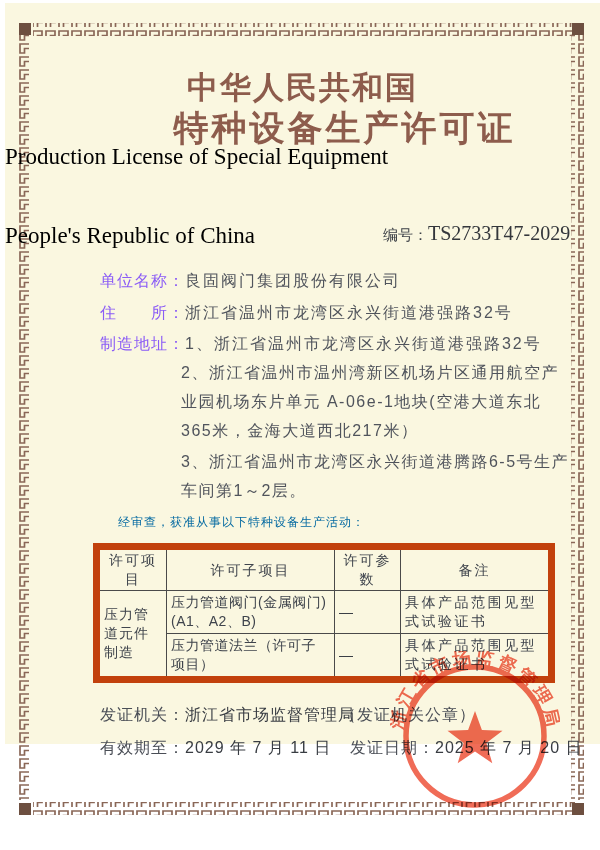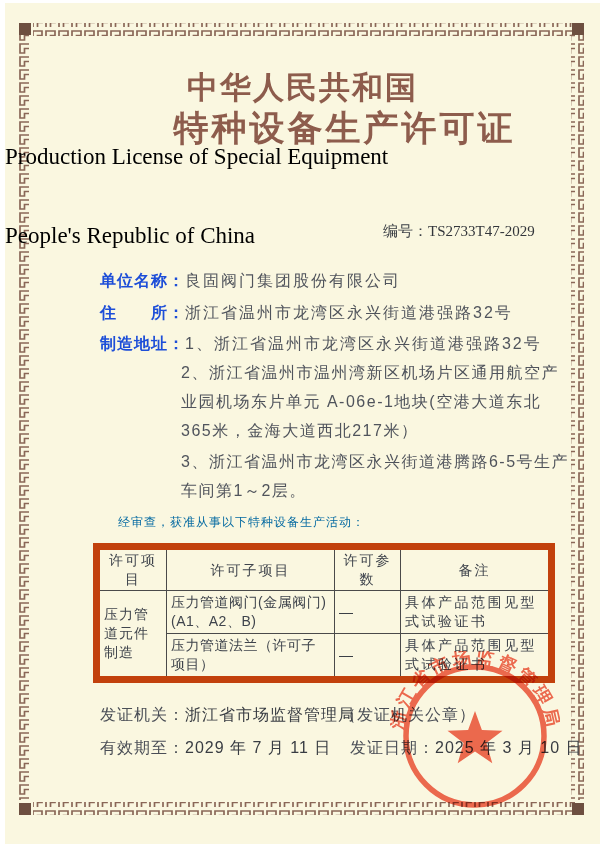--- a/index.html
+++ b/index.html
@@ -1,21 +1,21 @@
 <!DOCTYPE html>
 <html><head>
 <meta charset="utf-8">
 <style>
   html,body{margin:0;padding:0;}
   body{
     width:600px;height:850px;background:#ffffff;overflow:hidden;
     font-family:"Liberation Sans","DejaVu Sans",sans-serif;
   }
   .paper{
-    position:absolute;left:5px;top:3px;width:595px;height:841px;
+    position:absolute;left:5px;top:3px;width:595px;height:741px;
     background:#faf7e0;
   }
   .frame-svg{position:absolute;left:0;top:0;}
   
   .title-cn1{
     position:absolute;left:0;top:64px;width:100%;text-align:center;
     font-size:31px;font-weight:bold;color:#8d5c4c;letter-spacing:2px;
   }
   .title-cn2{
     position:absolute;left:0;top:102px;width:100%;text-align:center;
@@ -26,25 +26,25 @@
     font-family:"Liberation Serif","DejaVu Serif",serif;
     color:#000000;
   }
   .title-en1{top:141px;font-size:23px;}
   .title-en2{top:172px;font-size:23px;margin-top:48px;}
   
   .license-no{
     position:absolute;left:378px;top:219px;font-size:15px;color:#3c4046;
   }
   .license-no .num{
-    font-family:"Liberation Serif","DejaVu Serif",serif;font-size:15px;color:#33363b;
+    font-family:"Liberation Serif","DejaVu Serif",serif;font-size:20px;color:#33363b;
   }
   
   .frow{position:absolute;left:95px;font-size:16px;color:#4e525a;white-space:nowrap;}
-  .frow .lbl{letter-spacing:1px;color:#1d4ed8;font-weight:bold;}
+  .frow .lbl{letter-spacing:1px;color:#8b5cf6;}
   .frow .val{letter-spacing:2px;color:#50545c;}
   .row-company{top:268px;}
   .row-residence{top:300px;}
   .row-mfg{top:331px;}
   .mfg-cont{position:absolute;left:176px;font-size:16px;color:#50545c;letter-spacing:1.5px;white-space:nowrap;}
   .mfg-l2{top:360px;}
   .mfg-l3{top:389px;}
   .mfg-l4{top:418px;}
   .mfg-l5{top:449px;}
   .mfg-l6{top:478px;}
@@ -160,21 +160,21 @@
   </table>
 
   <div class="foot f-sealnote">（发证机关公章）</div>
   <div class="foot f-issuer">
     <span class="lbl">发证机关：</span><span class="val">浙江省市场监督管理局</span>
   </div>
   <div class="foot f-valid">
     <span class="lbl">有效期至：</span><span class="val">2029 年 7 月 11 日</span>
   </div>
   <div class="foot f-issued">
-    <span class="lbl">发证日期：</span><span class="val">2025 年 3 月 10 日</span>
+    <span class="lbl">发证日期：</span><span class="val">2025 年 7 月 20 日</span>
   </div>
 
   <svg class="seal" viewBox="0 0 170 170" aria-hidden="true">
     <defs>
       <path id="sealArc" d="M 26.1,126.3 A 72,72 0 1 1 143.9,126.3" fill="none"></path>
     </defs>
     <circle cx="85" cy="85" r="69" fill="none" stroke="#ee5740" stroke-width="5.5"></circle>
     <polygon points="85,60 91.9,78.9 112.5,79.7 96.4,91.9 102.3,112.3 85,100.5 67.7,112.3 73.6,91.9 57.5,79.7 78.1,78.9" fill="#ee5740"></polygon>
     <text font-size="18.5" font-weight="bold" fill="#ee5740" font-family="Liberation Sans, DejaVu Sans, sans-serif" letter-spacing="3">
       <textPath href="#sealArc" startOffset="50%" text-anchor="middle">浙江省市场监督管理局</textPath>

